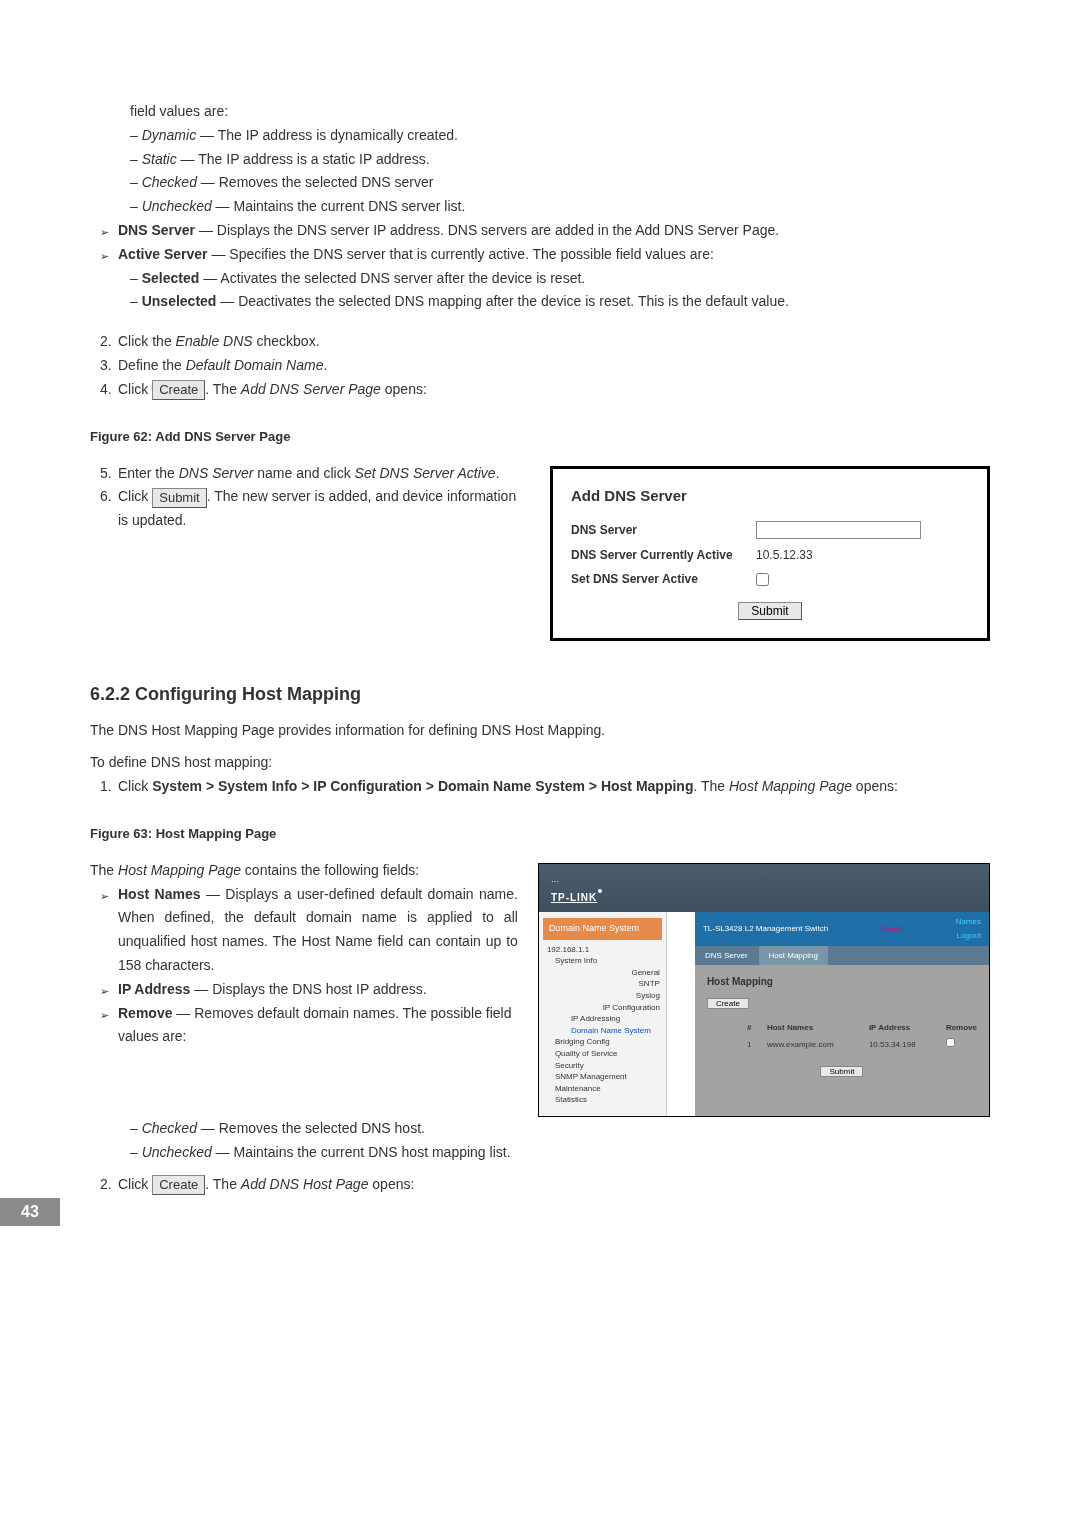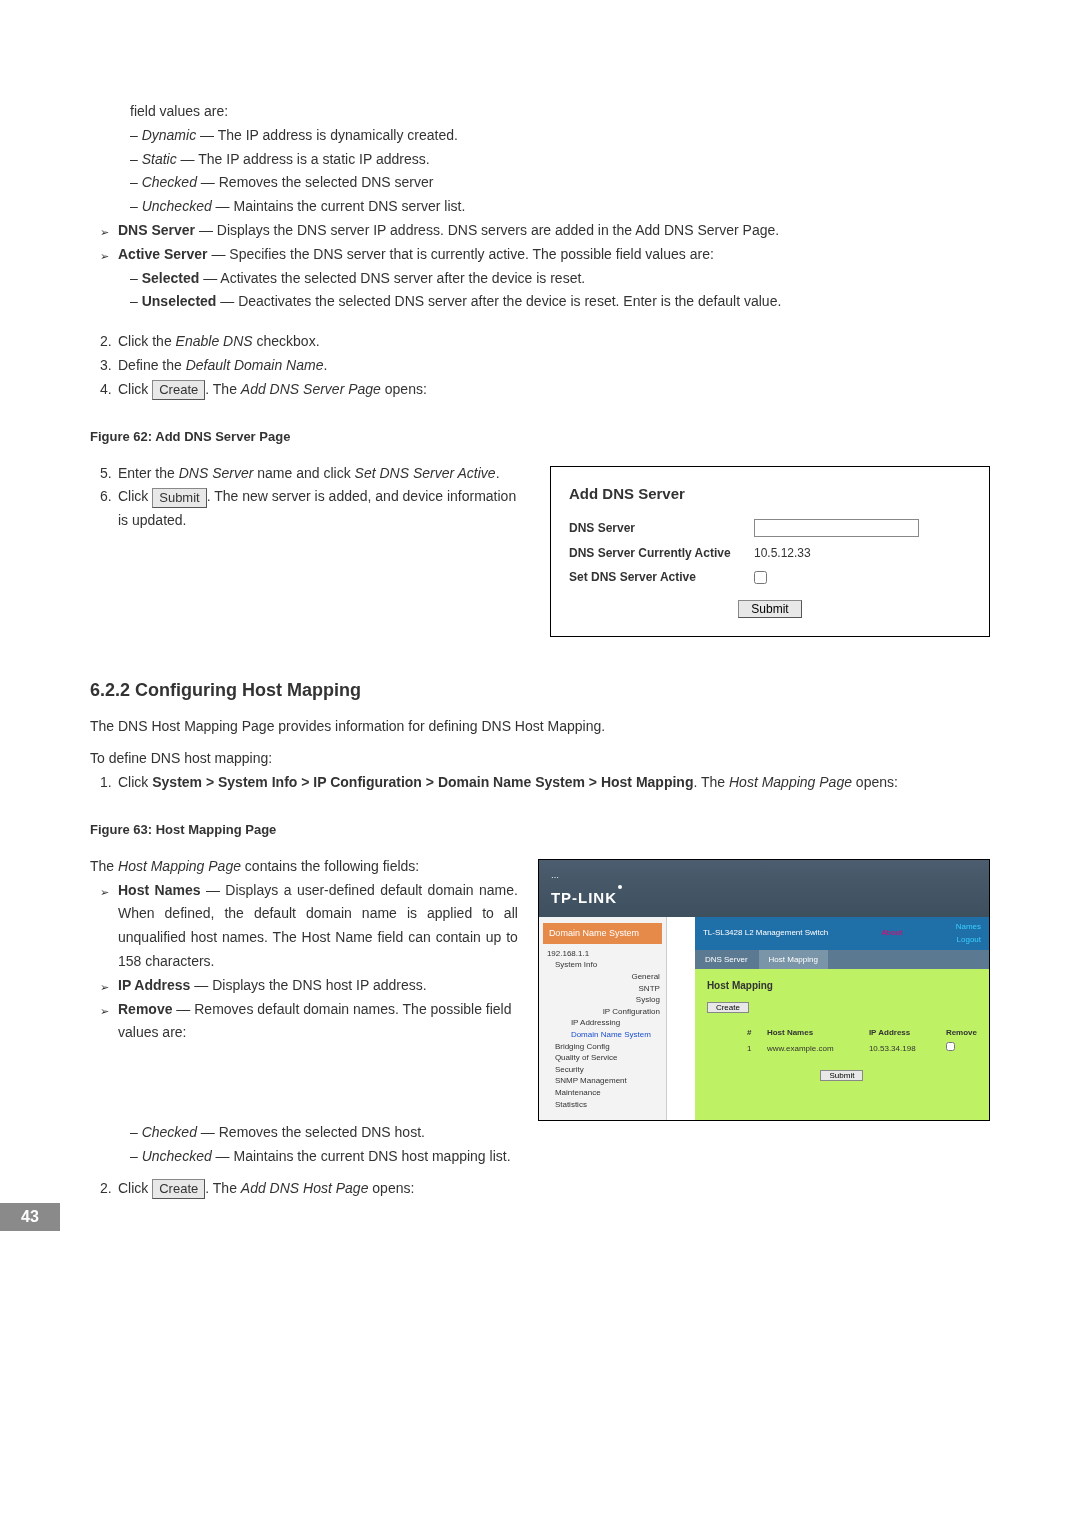--- a/index.html
+++ b/index.html
@@ -32,21 +32,21 @@
       vertical-align: middle;
     }
     .fig-caption { font-weight: bold; font-size: 13px; margin: 24px 0 14px 0; }
     .section-heading { font-weight: bold; font-size: 18px; margin: 38px 0 10px 0; }
     .two-col { display: flex; gap: 20px; }
     .col-left { flex: 1; }
     .col-right { flex: 1; }
 
     
     .dns-box {
-      border: 1px solid #000000;
+      border: 3px solid #000000;
       padding: 14px 18px 16px 18px;
       font-size: 12px;
       margin-top: 4px;
     }
     .dns-box .title { font-weight: bold; font-size: 15px; margin-bottom: 12px; }
     .dns-box .row { display: flex; align-items: center; margin-bottom: 4px; }
     .dns-box .label { width: 185px; font-weight: bold; }
     .dns-box input[type="text"] { width: 165px; height: 18px; border: 1px solid #888; background: #fff; }
     .dns-box input[type="checkbox"] { width: 13px; height: 13px; margin-left: 0; }
     .dns-box .submit-wrap { text-align: center; margin-top: 12px; }
@@ -64,39 +64,39 @@
       border: 1px solid #000;
       font-size: 9px;
       margin-top: 4px;
     }
     .hm-header {
       background: linear-gradient(#4b5d6e, #3e4f5e);
       color: #fff;
       padding: 10px 12px 6px 12px;
       font-family: Arial, sans-serif;
     }
-    .hm-brand { font-weight: bold; font-size: 15px; letter-spacing: 1px; }
+    .hm-brand { font-weight: bold; font-size: 10px; letter-spacing: 1px; text-decoration: underline; }
     .hm-dot { display:inline-block; width:4px; height:4px; background:#fff; border-radius:50%; vertical-align: top; margin-left:1px; }
     .hm-body { display: flex; gap: 28px; }
     .hm-side {
       width: 128px;
       background: #f3f3f3;
       border-right: 1px solid #ccc;
       padding: 6px 4px;
       font-size: 8px;
       color: #333;
     }
     .hm-side .dns-title { background:#e68a4a; color:#fff; padding:3px 6px 3px 6px; font-size: 9px; }
     .hm-side .tree { padding: 4px 2px 4px 4px; line-height: 1.45; }
     .hm-side .node { white-space: nowrap; }
     .hm-side .n1 { padding-left: 8px; }
     .hm-side .n2 { padding-left: 16px; text-align: right; }
     .hm-side .n3 { padding-left: 24px; }
     .hm-side .sel { color: #1a4fd0; }
-    .hm-main { flex: 1; background: #bef264; }
+    .hm-main { flex: 1; background: #a3a3a3; }
     .hm-top {
       background: #1f6fa8;
       color: #fff;
       display: flex;
       justify-content: space-between;
       align-items: center;
       padding: 3px 8px;
       font-size: 8px;
     }
     .hm-top .about { color:#e06; }
@@ -159,21 +159,21 @@
     <span class="bold">DNS Server</span><span> — Displays the DNS server IP address. DNS servers are added in the Add DNS Server Page.</span>
   </div>
 
   <div class="bullet-line">
     <span class="bold">Active Server</span><span> — Specifies the DNS server that is currently active. The possible field values are:</span>
   </div>
   <div class="sub-item">
     <span>– </span><span class="bold">Selected</span><span> — Activates the selected DNS server after the device is reset.</span>
   </div>
   <div class="sub-item">
-    <span>– </span><span class="bold">Unselected</span><span> — Deactivates the selected DNS server after the device is reset. Enter is the default value.</span>
+    <span>– </span><span class="bold">Unselected</span><span> — Deactivates the selected DNS mapping after the device is reset. This is the default value.</span>
   </div>
 
   <div class="para-gap"></div>
   <div class="para-gap"></div>
 
   <div class="num-item">
     <span class="num">2.</span>
     <span>Click the </span><span class="italic">Enable DNS</span><span> checkbox.</span>
   </div>
   <div class="num-item">

